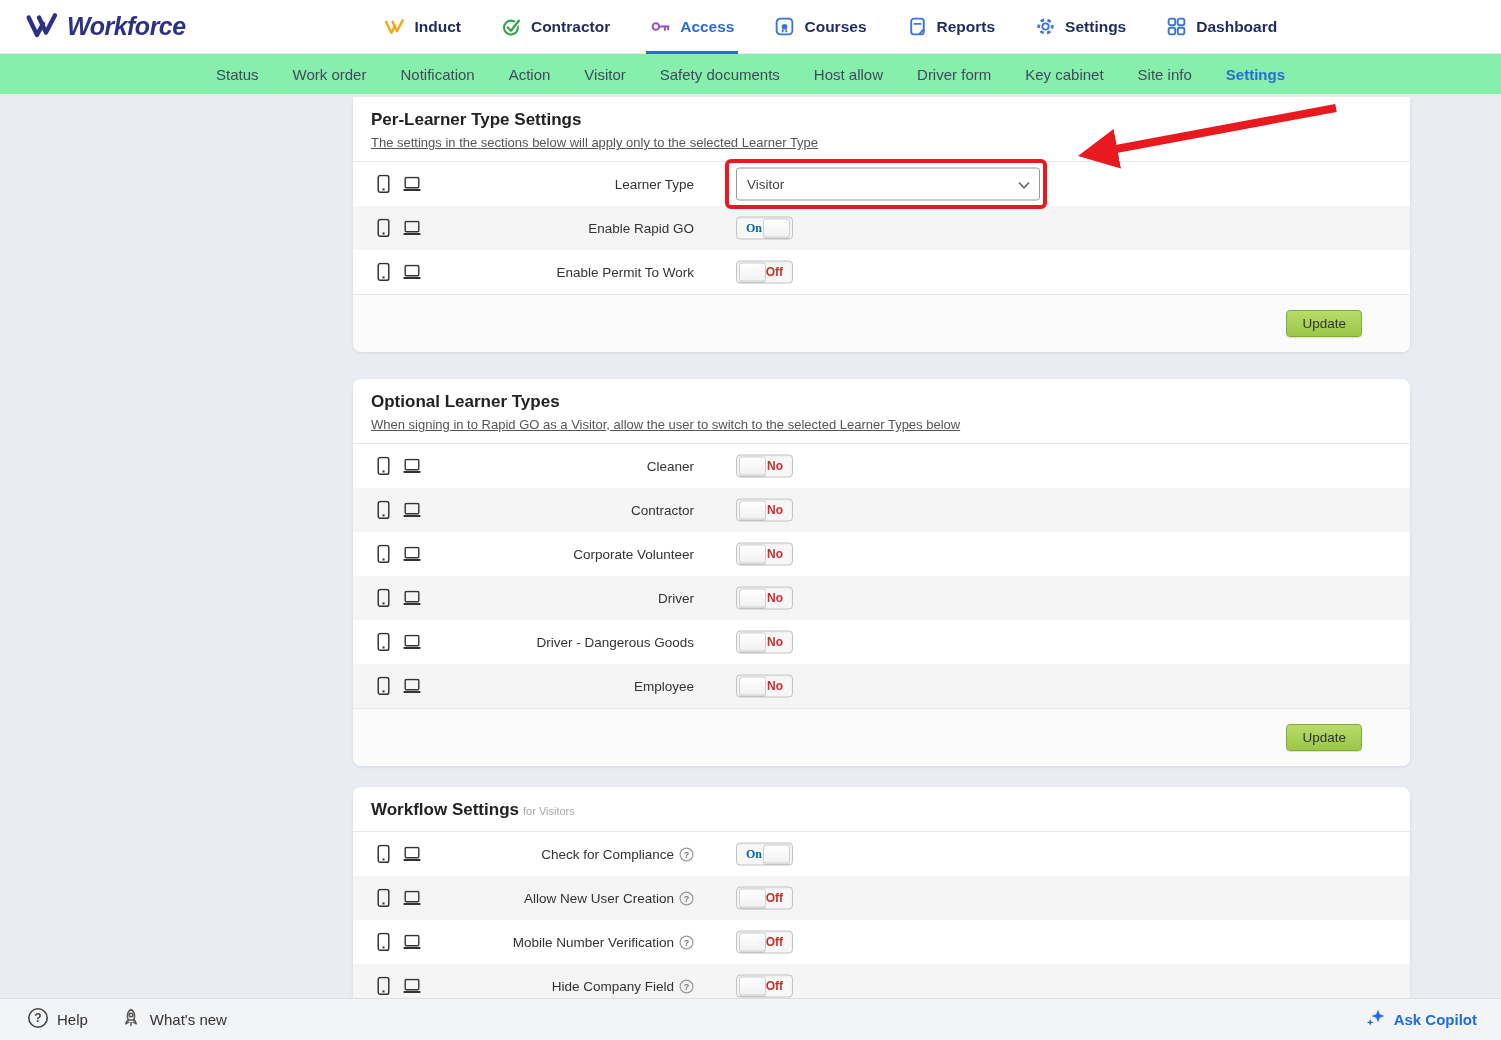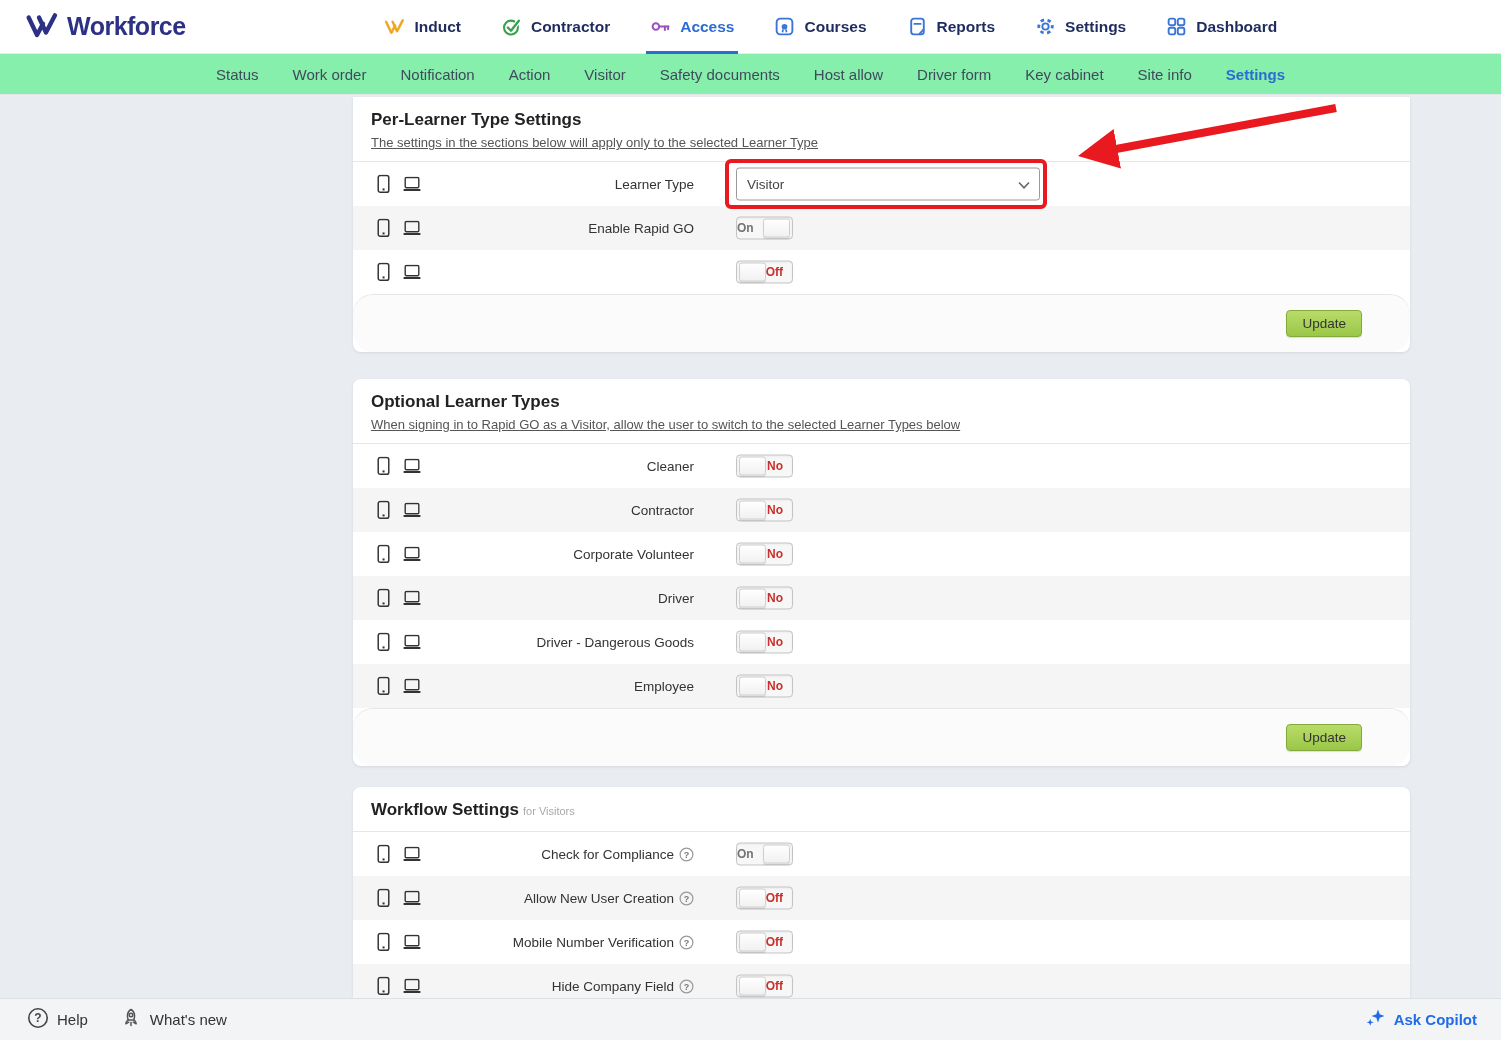--- a/index.html
+++ b/index.html
@@ -3,21 +3,21 @@
 <meta charset="utf-8">
 <style>
   * { margin:0; padding:0; box-sizing:border-box; }
   html,body { width:1501px; height:1040px; overflow:hidden;
     font-family:"Liberation Sans", sans-serif; background:#e9edf1; }
 
   
   .topbar { position:absolute; top:0; left:0; right:0; height:54px;
     background:#ffffff; border-bottom:1px solid #e8eaed;
     display:flex; align-items:center; padding:0 25px; z-index:10; }
-  .brand { display:flex; align-items:center; gap:8px; }
+  .brand { display:flex; align-items:center; gap:8px;font-style:italic; }
   .brand-text { font-size:25px; font-weight:800; color:#2c3186; letter-spacing:-0.5px; }
   .nav-items { display:flex; align-items:center; gap:40px; margin:0 auto; height:54px; }
   .nav-item { display:flex; align-items:center; gap:9px; height:54px;
     position:relative; font-size:15.5px; font-weight:600; color:#1e2b5e; cursor:pointer; }
   .nav-item.active { color:#2b6cd4; }
   .nav-item.active::after { content:''; position:absolute; left:-4px; right:-4px;
     bottom:0; height:3px; background:#2b6cd4; }
 
   
   .subnav { position:absolute; top:54px; left:0; right:0; height:41px;
@@ -51,40 +51,40 @@
   
   .toggle { position:relative; width:57px; height:23px; border:1px solid #c3c3c3;
     border-radius:4px; background:#f7f7f7; cursor:pointer;
     box-shadow:inset 0 1px 2px rgba(0,0,0,.06); }
   .toggle .knob { position:absolute; top:1px; width:27px; height:19px;
     background:linear-gradient(#ffffff,#f1f1f1); border:1px solid #cfcfcf;
     border-radius:3px; box-shadow:0 1px 1px rgba(0,0,0,.12); }
   .toggle.on .knob { right:2px; }
   .toggle.off .knob { left:2px; }
   .toggle .t-label { position:absolute; top:0; line-height:21px; font-size:12px; font-weight:700; }
-  .toggle.on .t-label { left:0; color:#737373; }
+  .toggle.on .t-label { left:9px; color:#0369a1;font-family:Liberation Serif, serif; }
   .toggle.off .t-label { right:9px; color:#c9302c; }
 
   
   .select { position:relative; width:304px; height:33px; background:#fff;
     border:1px solid #9a9a9a; border-radius:3px; cursor:pointer;
     display:flex; align-items:center; padding:0 26px 0 10px;
     font-size:13.5px; color:#444; }
   .select svg { position:absolute; right:9px; top:13px; }
 
   
   .hl-box { position:absolute; left:372px; top:-3px; width:322px; height:50px;
     border:4px solid #e8191f; border-radius:6px; pointer-events:none; z-index:3; }
   .red-arrow { position:absolute; left:695px; top:3px; width:300px; height:80px;
     z-index:4; pointer-events:none; }
 
   
   .card-foot { border-top:1px solid #e6e6e6; background:#fbfbfb;
     padding:15px 48px 15px 0; text-align:right;
-    border-bottom-left-radius:8px; border-bottom-right-radius:8px;border-radius:20px; }
+    border-bottom-left-radius:8px; border-bottom-right-radius:8px; }
   .btn-update { display:inline-block; padding:5px 15px; font-size:13.5px; color:#333;
     font-family:"Liberation Sans", sans-serif;
     background:linear-gradient(#b9dc69,#9ac748); border:1px solid #85a93a;
     border-radius:4px; cursor:pointer; box-shadow:0 1px 1px rgba(0,0,0,.12); }
 
   .gap1 { height:27px; } .gap2 { height:21px; }
 
   
   .statusbar { position:absolute; left:0; right:0; bottom:0; height:42px;
     background:#f3f4f6; border-top:1px solid #dcdfe3; z-index:20;
@@ -261,20 +261,23 @@
                 <rect x="1" y="0.9" width="10" height="16" rx="2" stroke="#333" stroke-width="1.4"></rect>
                 <rect x="5.1" y="13.2" width="1.9" height="1.9" fill="#333"></rect>
               </svg>
             </span>
             <span style="display: flex;">
               <svg width="18" height="15" viewBox="0 0 18 15" fill="none">
                 <rect x="2.2" y="1" width="13.6" height="10.3" rx="1.2" stroke="#333" stroke-width="1.4"></rect>
                 <path d="M0.6 13.5 H17.4" stroke="#333" stroke-width="1.8"></path>
               </svg>
             </span>
+          </span>
+          <span class="row-label">
+            <span>Enable Permit To Work</span>
           </span>
           <div class="control">
             <div class="toggle off">
               <span class="t-label">Off</span>
               <span class="knob"></span>
             </div>
           </div>
         </div>
       </div>
     <div class="card-foot">

